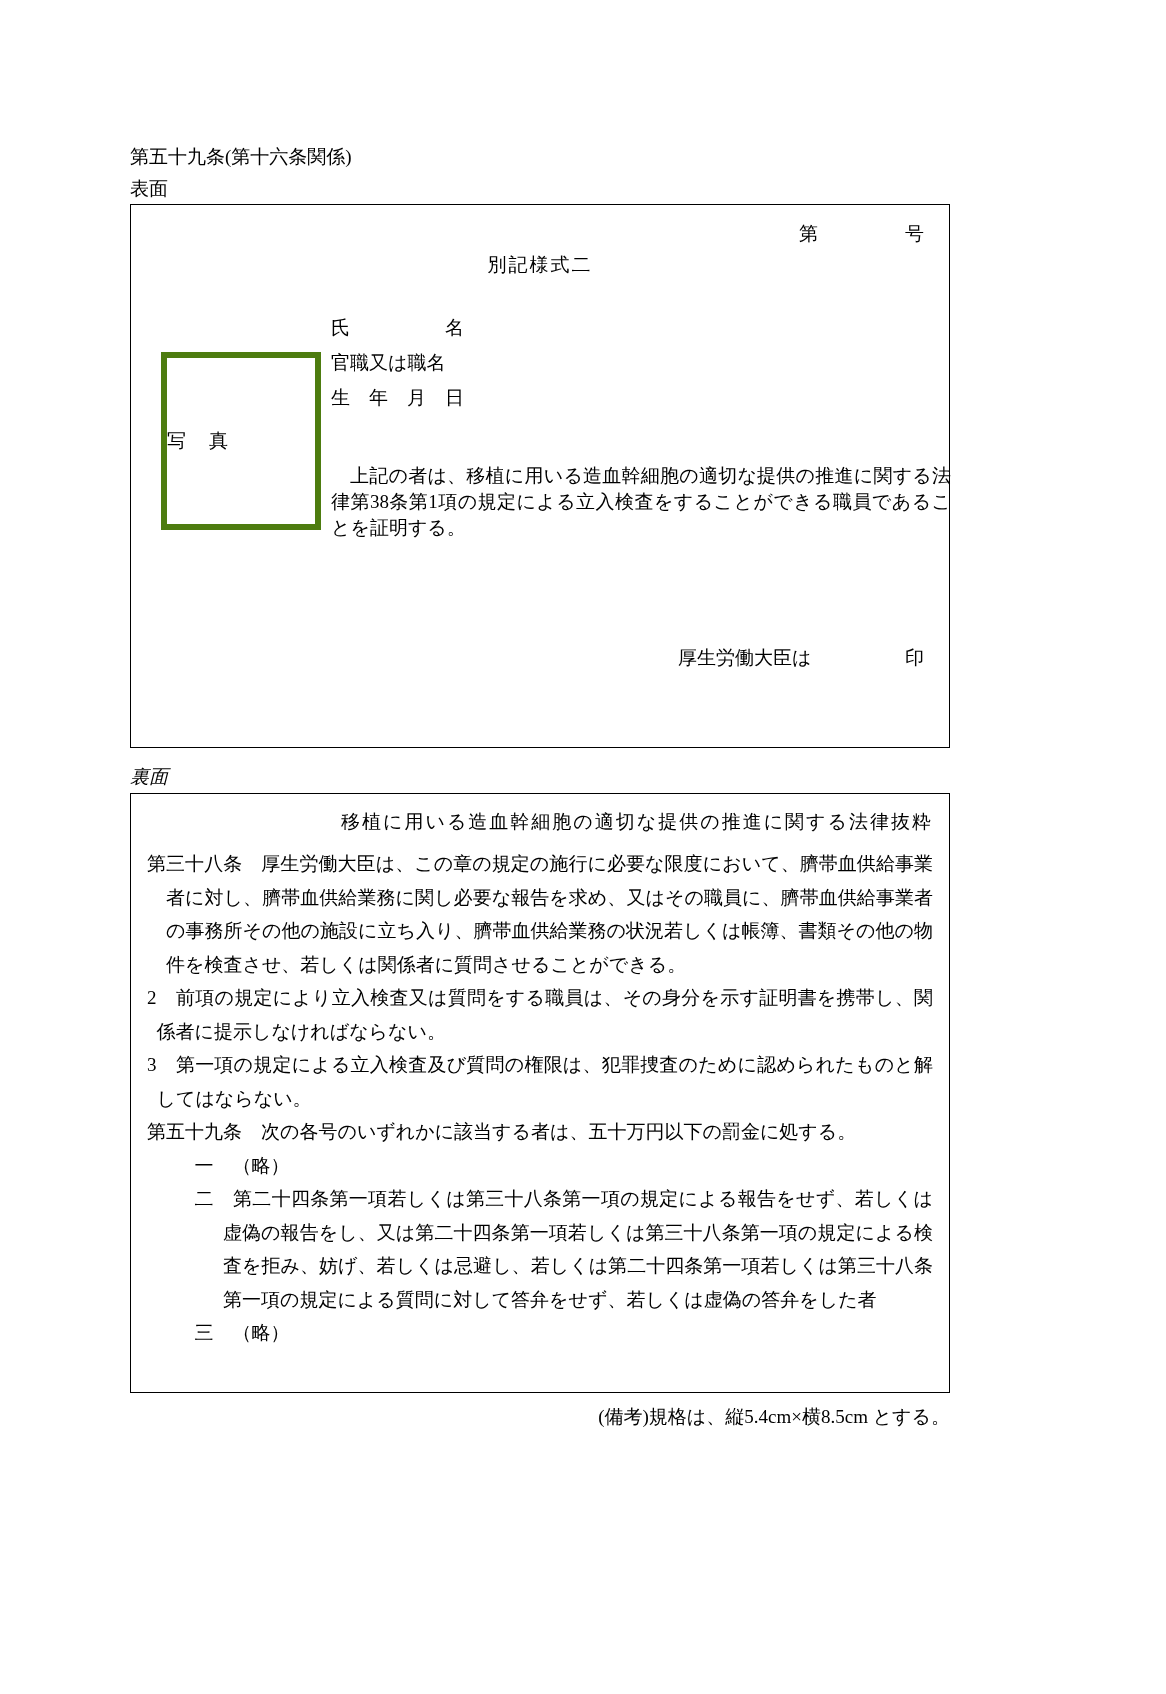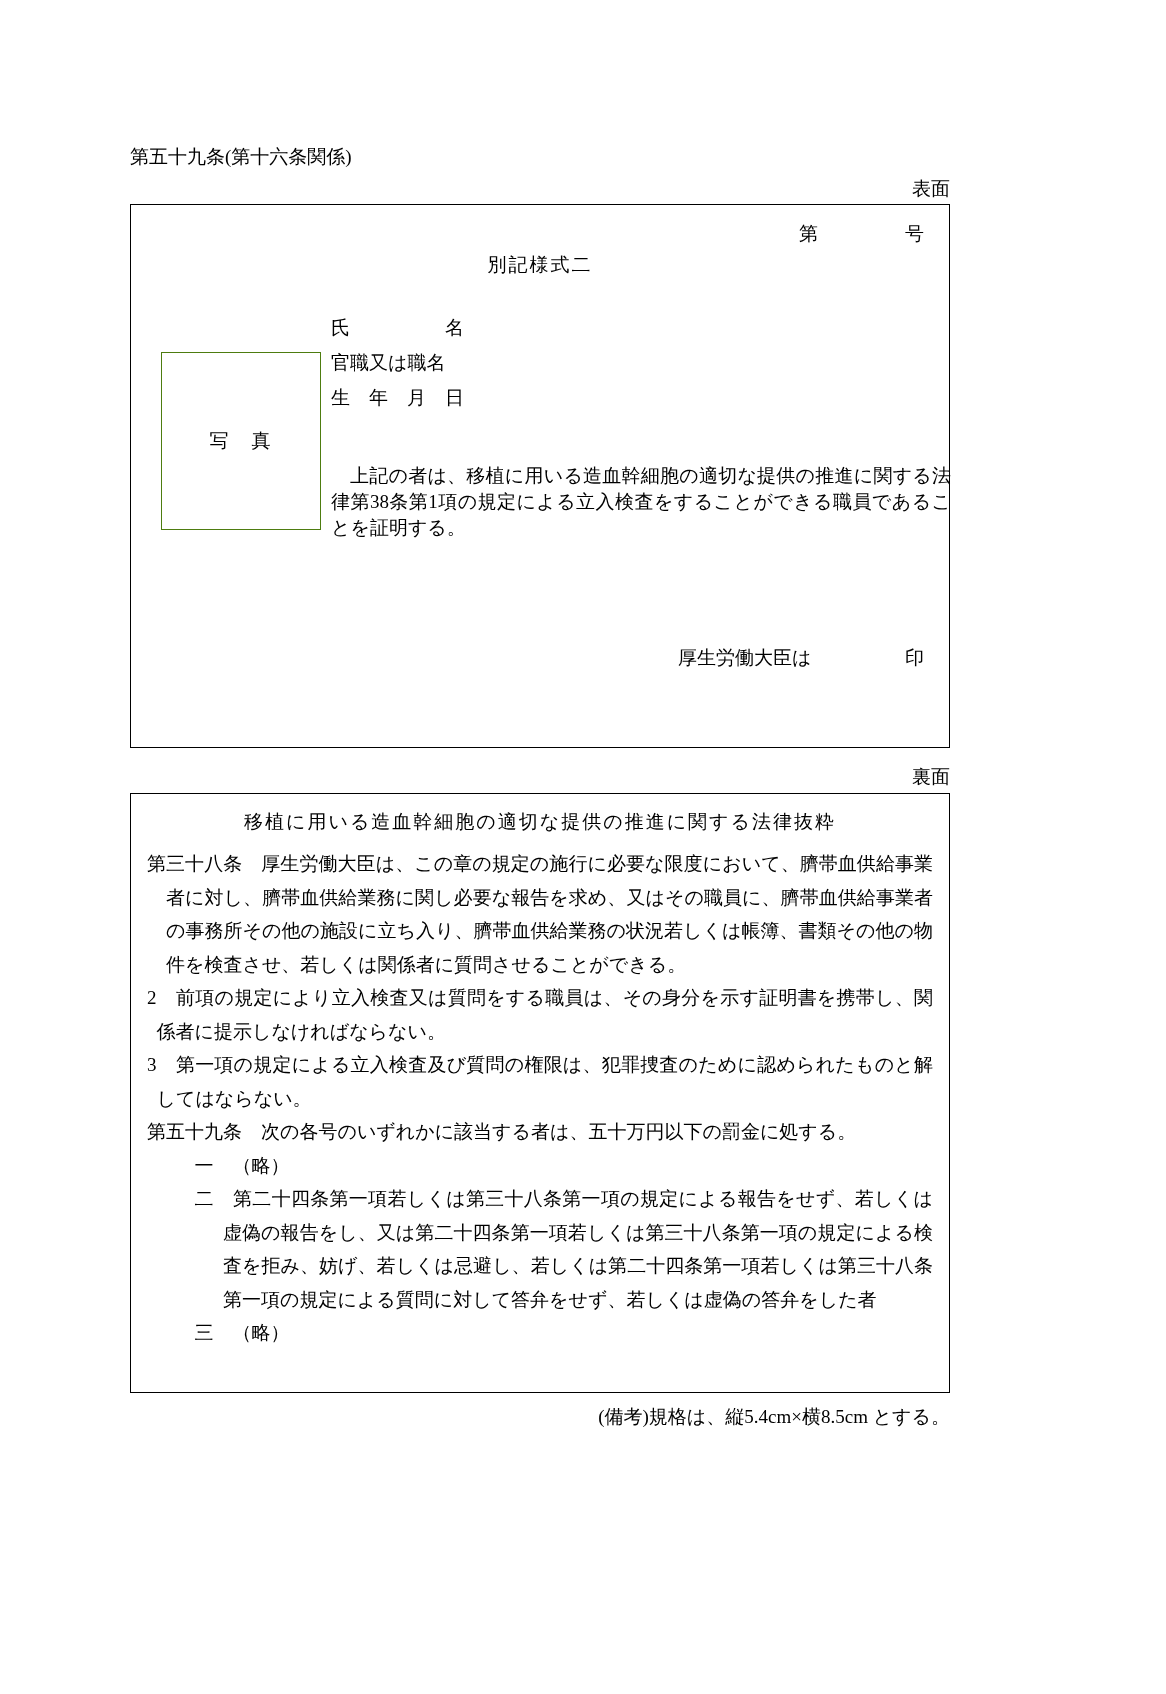--- a/index.html
+++ b/index.html
@@ -17,24 +17,24 @@
   .form-label {
     position: absolute;
     left: 130px;
     top: 144px;
   }
 
   .side-label {
     position: absolute;
     left: 130px;
     width: 820px;
-    text-align: right;
+    text-align: left;
   }
   .side-label.front { top: 176px; }
-  .side-label.back  { top: 764px; }
+  .side-label.back  { top: 764px; font-style: italic; }
 
   .card {
     position: absolute;
     left: 130px;
     width: 820px;
     border: 1px solid #000000;
     background: #ffffff;
   }
   .front-card { top: 204px; height: 544px; }
   .back-card  { top: 793px; height: 600px; padding: 15px 16px 0 16px; }
@@ -54,24 +54,23 @@
     left: 0; right: 0;
     text-align: center;
     letter-spacing: 2px;
   }
   .photo-box {
     position: absolute;
     left: 30px;
     top: 147px;
     width: 160px;
     height: 178px;
-    border: 1px solid #4d7c0f;
+    border: 6px solid #4d7c0f;
     display: flex;
     align-items: center;
-    justify-content: center;
     letter-spacing: 2px;
   }
   .front-fields {
     position: absolute;
     left: 200px;
     top: 105px;
     width: 620px;
   }
   .front-fields .field { line-height: 35px; white-space: pre; }
   .certify {
@@ -91,21 +90,21 @@
     position: absolute;
     top: 440px;
     right: 25px;
     width: 246px;
     display: flex;
     justify-content: space-between;
   }
 
   
   .back-title {
-    text-align: center;
+    text-align: right;
     letter-spacing: 2px;
     margin-bottom: 12px;
   }
   .back-card p {
     line-height: 33.5px;
     text-align: justify;
   }
   .hang1     { padding-left: 1em;   text-indent: -1em; }
   .hang-half { padding-left: 0.5em; text-indent: -0.5em; }
   .item1     { padding-left: 2.5em; }

